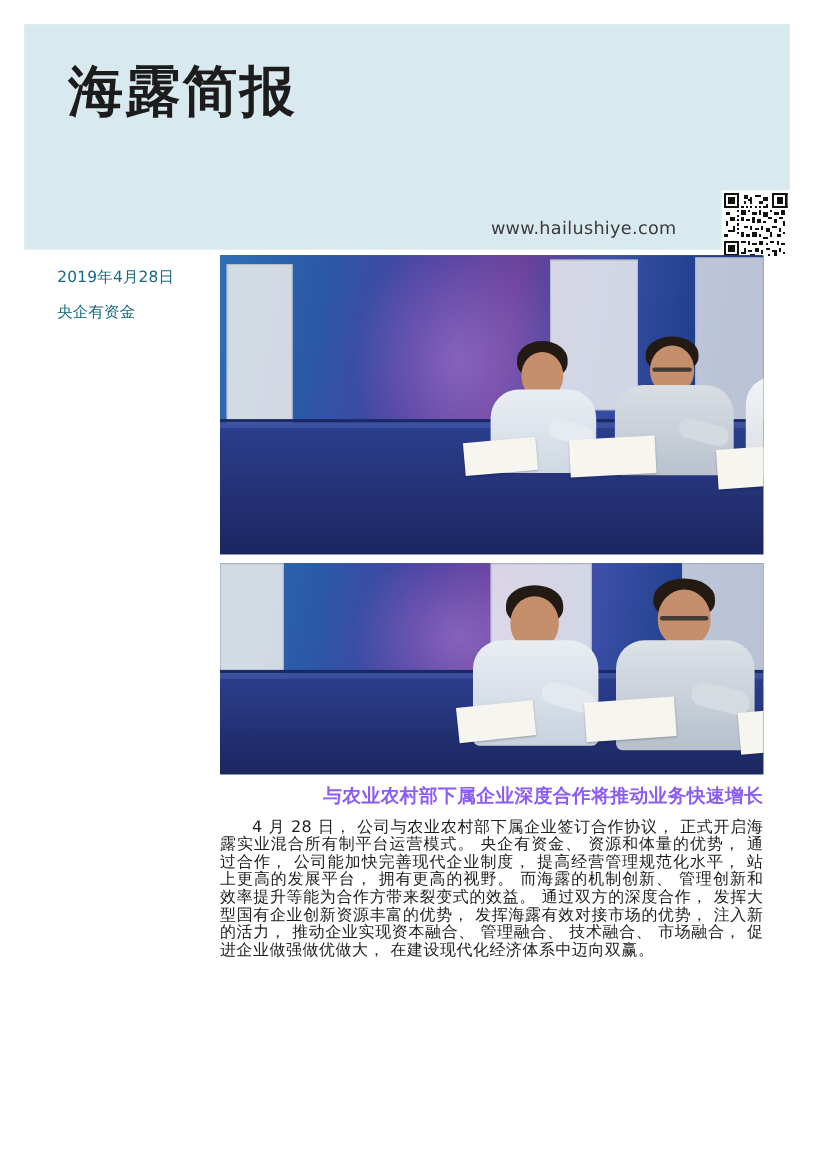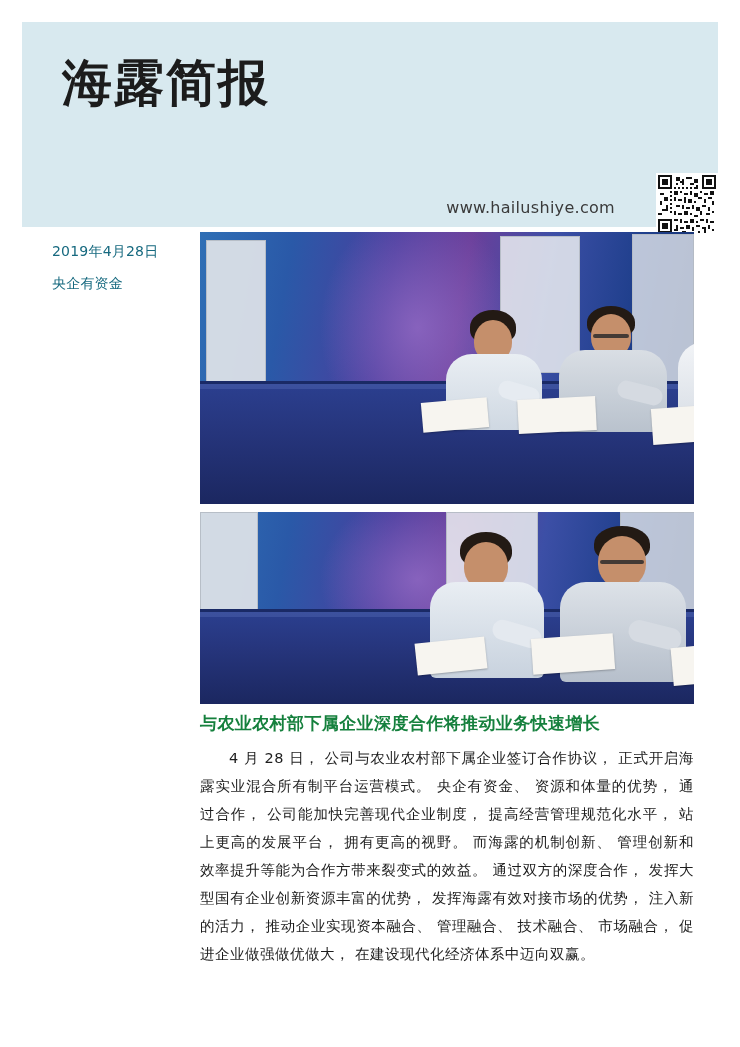--- a/index.html
+++ b/index.html
@@ -193,31 +193,31 @@
   }
 
   
   .article-title {
     position: absolute;
     left: 200px;
     top: 712px;
     width: 494px;
     font-size: 17px;
     font-weight: bold;
-    color: #15803d;
+    color: #8b5cf6;
     letter-spacing: 0.4px;
-    text-align: left;
+    text-align: right;
   }
   .article-body {
     position: absolute;
     left: 200px;
     top: 744px;
     width: 494px;
     font-size: 14.5px;
-    line-height: 28px;
+    line-height: 16px;
     color: #1d1d1d;
     text-align: justify;
     text-justify: inter-ideograph;
     letter-spacing: 0.5px;
   }
   .article-body p { margin: 0; text-indent: 2em; }
 </style>
 </head>
 <body>
 

